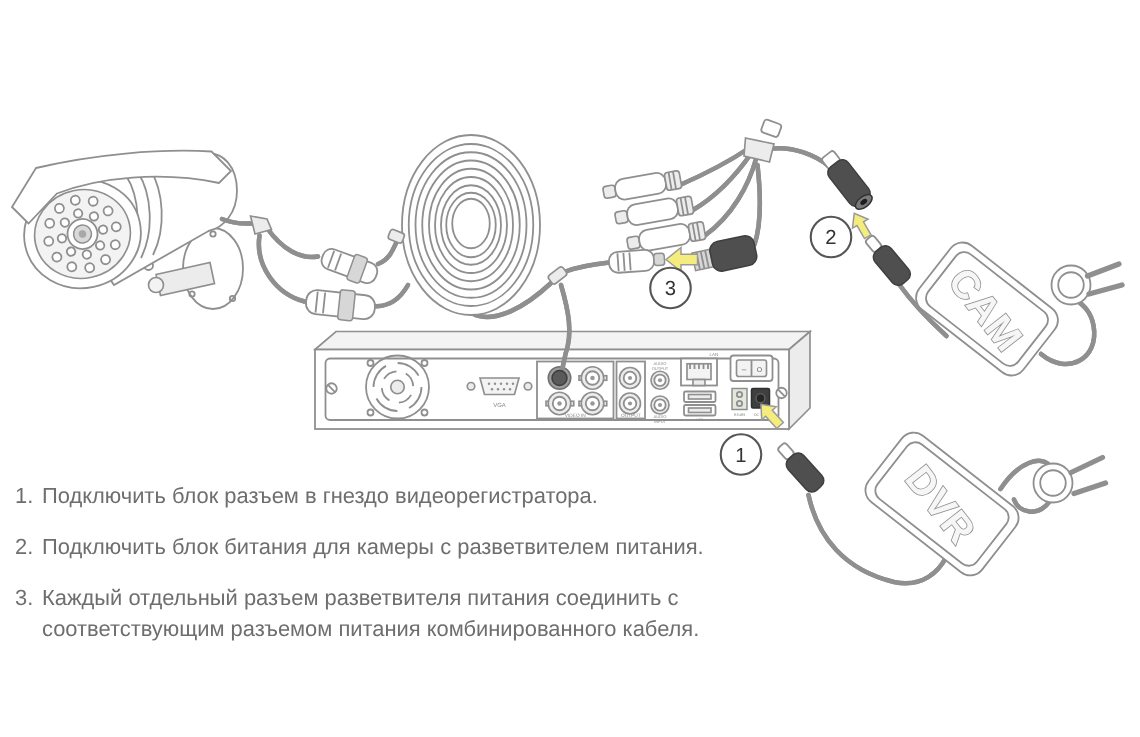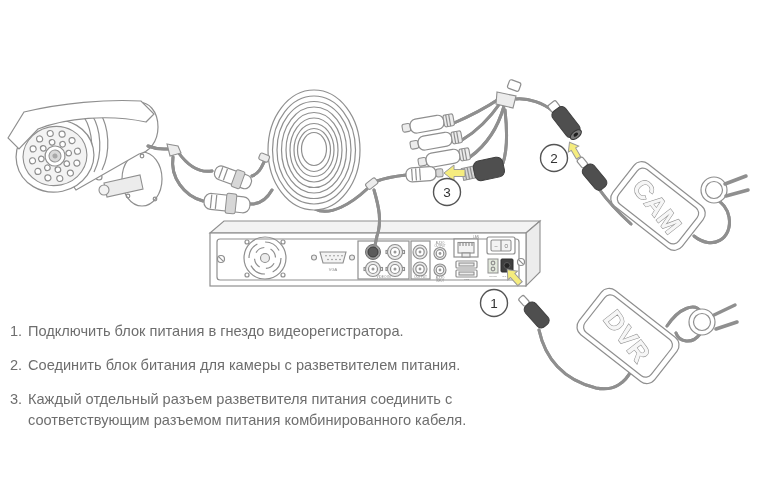--- a/index.html
+++ b/index.html
@@ -414,24 +414,24 @@
   </g>
   <g class="callout">
     <circle cx="447" cy="192" r="13.5"></circle>
     <text x="447" y="196.8">3</text>
   </g>
 </svg>
 
   <div class="instructions">
     <div class="ins-item">
       <span class="ins-num">1.</span>
-      <span class="ins-text">Подключить блок питания в гнездо видеорегистратора.</span>
+      <span class="ins-text">Подключить блок разъем в гнездо видеорегистратора.</span>
     </div>
     <div class="ins-item">
       <span class="ins-num">2.</span>
-      <span class="ins-text">Соединить блок битания для камеры с разветвителем питания.</span>
+      <span class="ins-text">Подключить блок битания для камеры с разветвителем питания.</span>
     </div>
     <div class="ins-item">
       <span class="ins-num">3.</span>
       <span class="ins-text">Каждый отдельный разъем разветвителя питания соединить с соответствующим разъемом питания комбинированного кабеля.</span>
     </div>
   </div>
 </div>
 
 </body></html>

